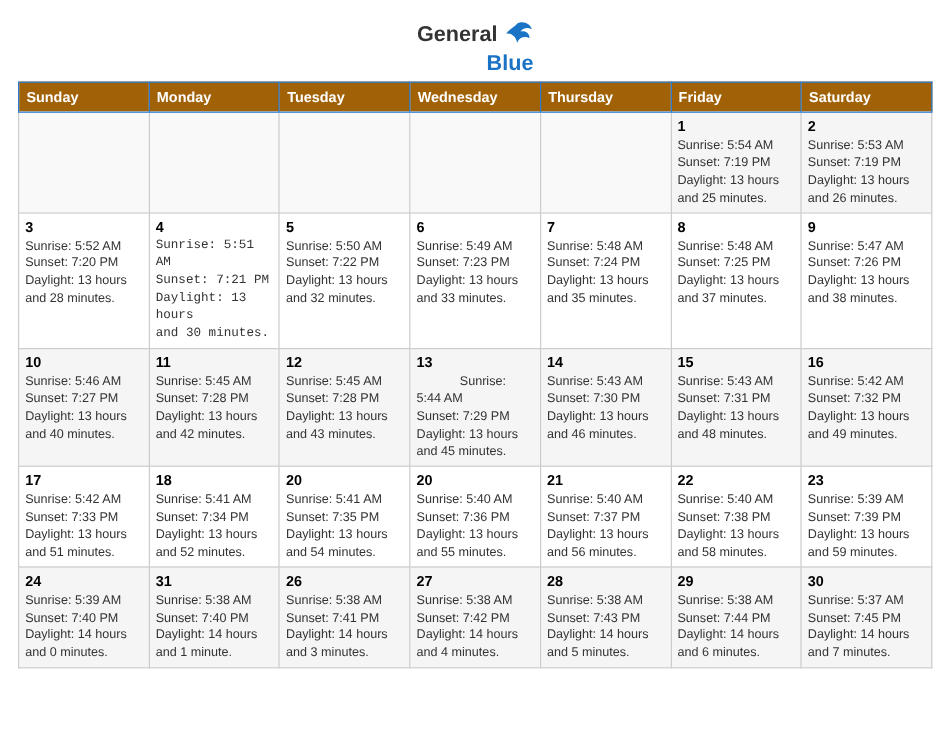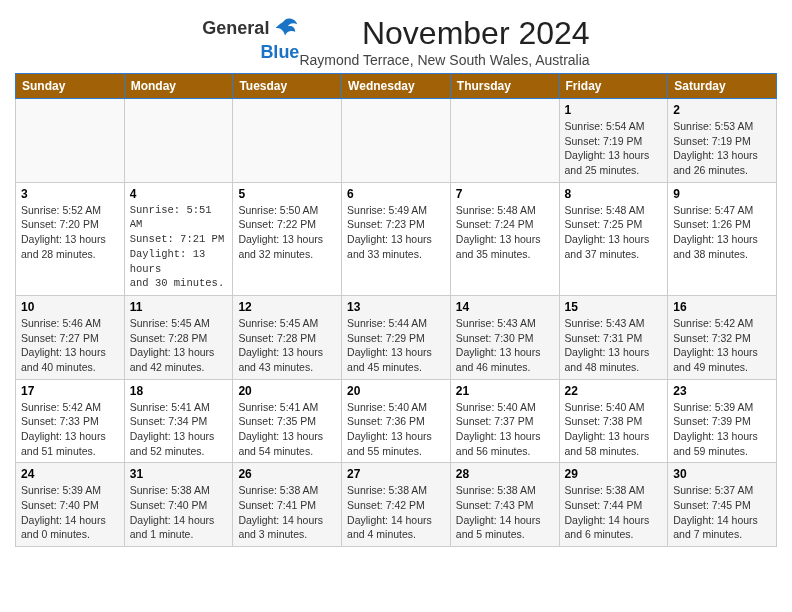--- a/index.html
+++ b/index.html
@@ -99,24 +99,20 @@
         </span>
         <svg class="logo-icon" viewBox="0 0 30 30">
           <path d="M15 5 C20 2, 27 5, 28 10 C24 8, 20 9, 18 12 C22 11, 26 13, 26 18 C22 16, 17 17, 15 22 C14 17, 10 13, 5 14 C8 10, 13 8, 15 5Z" fill="#1a73c4"></path>
         </svg>
       </div>
       <div style="display:flex;justify-content:flex-end;">
         <span class="logo-text logo-blue">Blue</span>
       </div>
     </div>
   </div>
-  <div class="title-block">
-    <div class="month-title">November 2024</div>
-    <div class="location-subtitle">Raymond Terrace, New South Wales, Australia</div>
-  </div>
 </div>
 
 <table class="calendar-table">
   <thead>
     <tr>
     <th>Sunday</th>
         <th>Monday</th>
         <th>Tuesday</th>
         <th>Wednesday</th>
         <th>Thursday</th>
@@ -159,38 +155,38 @@
 and 33 minutes.</span></td>
         <td><span class="day-number">7</span><span class="day-detail" style="white-space: pre-line;">Sunrise: 5:48 AM
 Sunset: 7:24 PM
 Daylight: 13 hours
 and 35 minutes.</span></td>
         <td><span class="day-number">8</span><span class="day-detail" style="white-space: pre-line;">Sunrise: 5:48 AM
 Sunset: 7:25 PM
 Daylight: 13 hours
 and 37 minutes.</span></td>
         <td><span class="day-number">9</span><span class="day-detail" style="white-space: pre-line;">Sunrise: 5:47 AM
-Sunset: 1:26 PM
+Sunset: 7:26 PM
 Daylight: 13 hours
 and 38 minutes.</span></td>
       </tr>
       <tr>
         <td><span class="day-number">10</span><span class="day-detail" style="white-space: pre-line;">Sunrise: 5:46 AM
 Sunset: 7:27 PM
 Daylight: 13 hours
 and 40 minutes.</span></td>
         <td><span class="day-number">11</span><span class="day-detail" style="white-space: pre-line;">Sunrise: 5:45 AM
 Sunset: 7:28 PM
 Daylight: 13 hours
 and 42 minutes.</span></td>
         <td><span class="day-number">12</span><span class="day-detail" style="white-space: pre-line;">Sunrise: 5:45 AM
 Sunset: 7:28 PM
 Daylight: 13 hours
 and 43 minutes.</span></td>
-        <td><span class="day-number">13</span><span class="day-detail" style="white-space: pre-line;">Sunrise: 5:44 AM
+        <td><span class="day-number">13</span><span class="day-detail" style="white-space: pre-line; margin-left: 36px;">Sunrise: 5:44 AM
 Sunset: 7:29 PM
 Daylight: 13 hours
 and 45 minutes.</span></td>
         <td><span class="day-number">14</span><span class="day-detail" style="white-space: pre-line;">Sunrise: 5:43 AM
 Sunset: 7:30 PM
 Daylight: 13 hours
 and 46 minutes.</span></td>
         <td><span class="day-number">15</span><span class="day-detail" style="white-space: pre-line;">Sunrise: 5:43 AM
 Sunset: 7:31 PM
 Daylight: 13 hours

